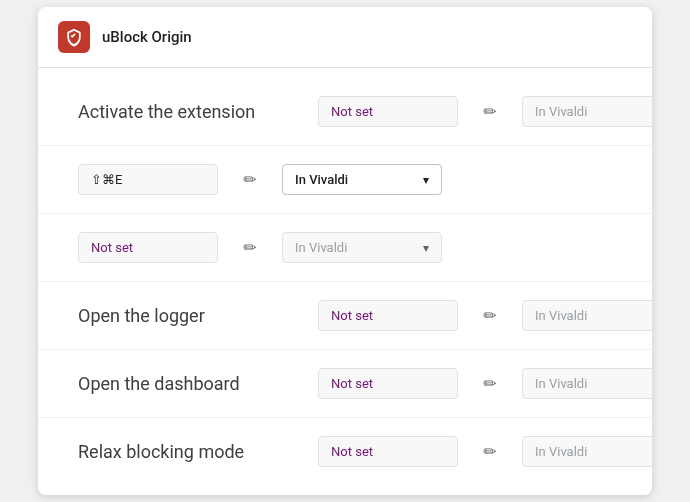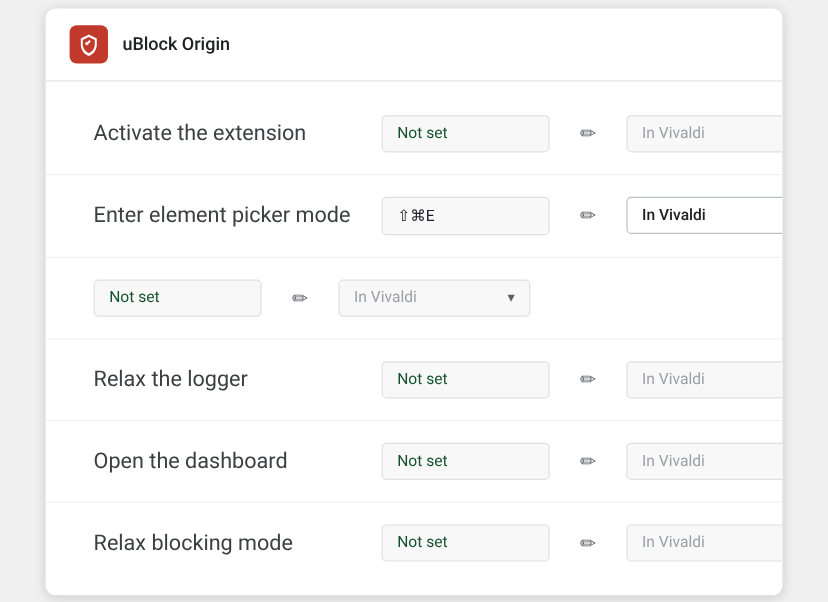--- a/index.html
+++ b/index.html
@@ -78,21 +78,21 @@
       color: #3c4043;
     }
 
     .shortcut-field {
       flex: 0 0 140px;
       background: #f8f8f8;
       border: 1px solid #e0e0e0;
       border-radius: 4px;
       padding: 7px 12px;
       font-size: 13px;
-      color: #14532d;
+      color: #701a75;
     }
 
     .shortcut-field.active {
       color: #202124;
     }
 
     .edit-icon {
       flex: 0 0 24px;
       color: #5f6368;
       cursor: pointer;
@@ -153,38 +153,37 @@
   <div class="row">
         <span class="row-label">Activate the extension</span>
         <div class="shortcut-field">Not set</div>
         <div class="edit-icon">✏</div>
         <div class="scope-dropdown">
           <span>In Vivaldi</span>
           <span class="chevron">▾</span>
         </div>
       </div>
       <div class="row">
-        <span class="row-label">Enter element picker mode</span>
         <div class="shortcut-field active">⇧⌘E</div>
         <div class="edit-icon">✏</div>
         <div class="scope-dropdown active">
           <span>In Vivaldi</span>
           <span class="chevron">▾</span>
         </div>
       </div>
       <div class="row">
         <div class="shortcut-field">Not set</div>
         <div class="edit-icon">✏</div>
         <div class="scope-dropdown">
           <span>In Vivaldi</span>
           <span class="chevron">▾</span>
         </div>
       </div>
       <div class="row">
-        <span class="row-label">Relax the logger</span>
+        <span class="row-label">Open the logger</span>
         <div class="shortcut-field">Not set</div>
         <div class="edit-icon">✏</div>
         <div class="scope-dropdown">
           <span>In Vivaldi</span>
           <span class="chevron">▾</span>
         </div>
       </div>
       <div class="row">
         <span class="row-label">Open the dashboard</span>
         <div class="shortcut-field">Not set</div>

